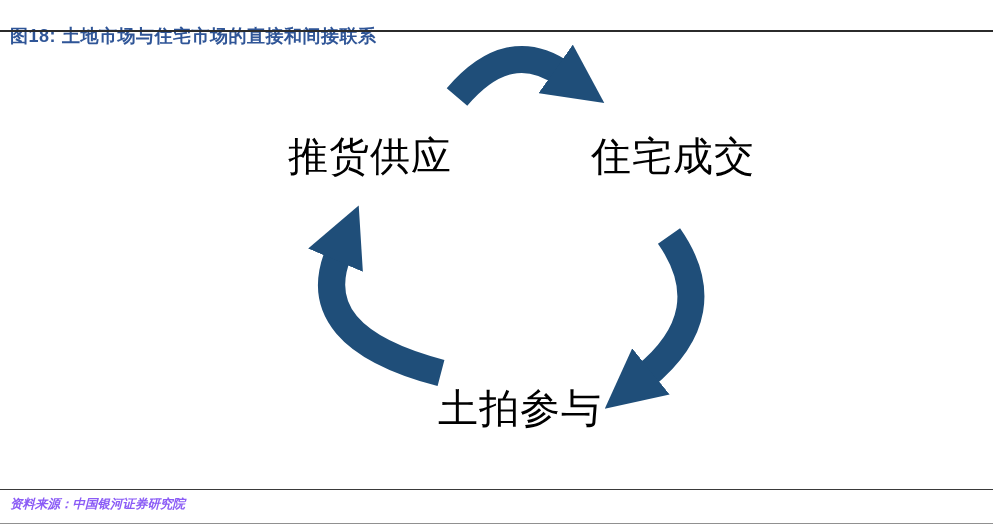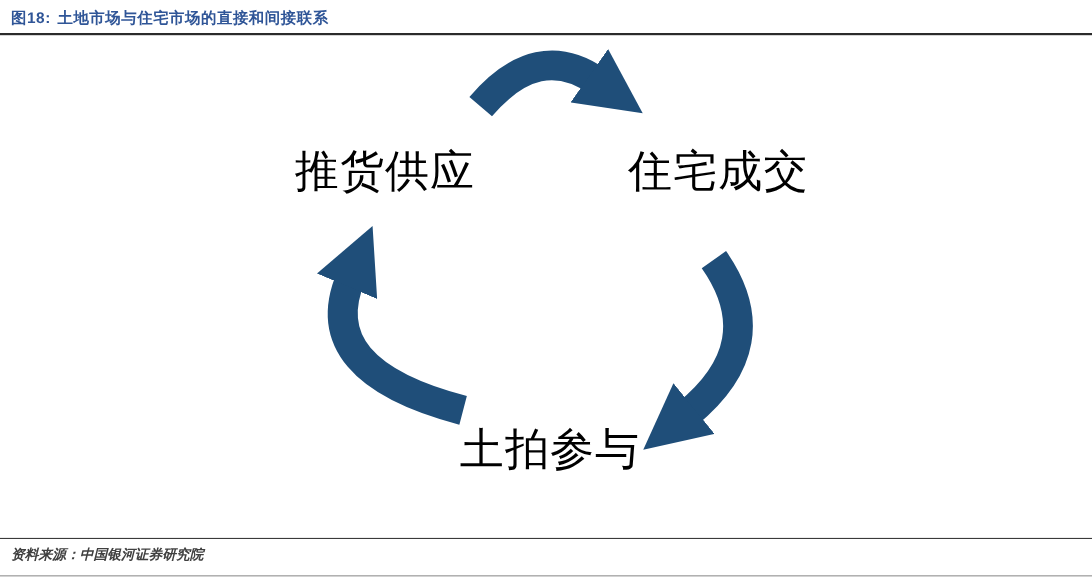--- a/index.html
+++ b/index.html
@@ -12,24 +12,24 @@
     width: 993px;
     height: 526px;
     background: #ffffff;
     overflow: hidden;
     font-family: "Liberation Sans", sans-serif;
   }
 
   
   .header {
     position: absolute;
-    top: 8px;
+    top: 24px;
     left: 10px;
     right: 10px;
-    font-size: 14px;
+    font-size: 18px;
     font-weight: 700;
     color: #2F5597;
     letter-spacing: 0.5px;
     white-space: nowrap;
   }
   .header .fig-label {
     margin-right: 6px;
   }
   .header-rule {
     position: absolute;
@@ -37,20 +37,21 @@
     left: 0;
     right: 0;
     height: 2px;
     background: #2b2b2b;
   }
 
   
   .diagram {
     position: absolute;
     inset: 0;
+    margin-left: 20px;
   }
   .diagram svg {
     position: absolute;
     top: 0;
     left: 0;
   }
   .node {
     position: absolute;
     transform: translate(-50%, -50%);
     font-family: "Liberation Serif", serif;
@@ -74,21 +75,21 @@
     background: #3a3a3a;
   }
   .source {
     position: absolute;
     left: 10px;
     top: 496px;
     font-family: Liberation Serif, serif;
     font-style: italic;
     font-weight: 700;
     font-size: 12.5px;
-    color: #404040;
+    color: #8b5cf6;
     white-space: nowrap;
   }
   .footer-rule-bottom {
     position: absolute;
     left: 0;
     right: 0;
     top: 523px;
     height: 1px;
     background: #909090;
   }

